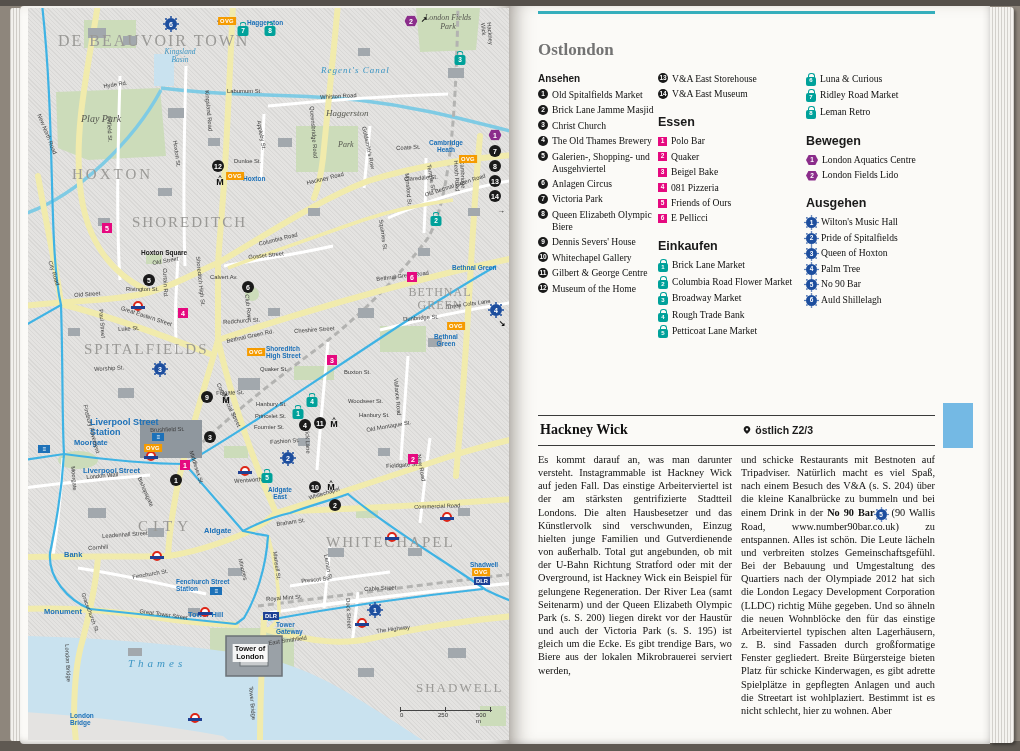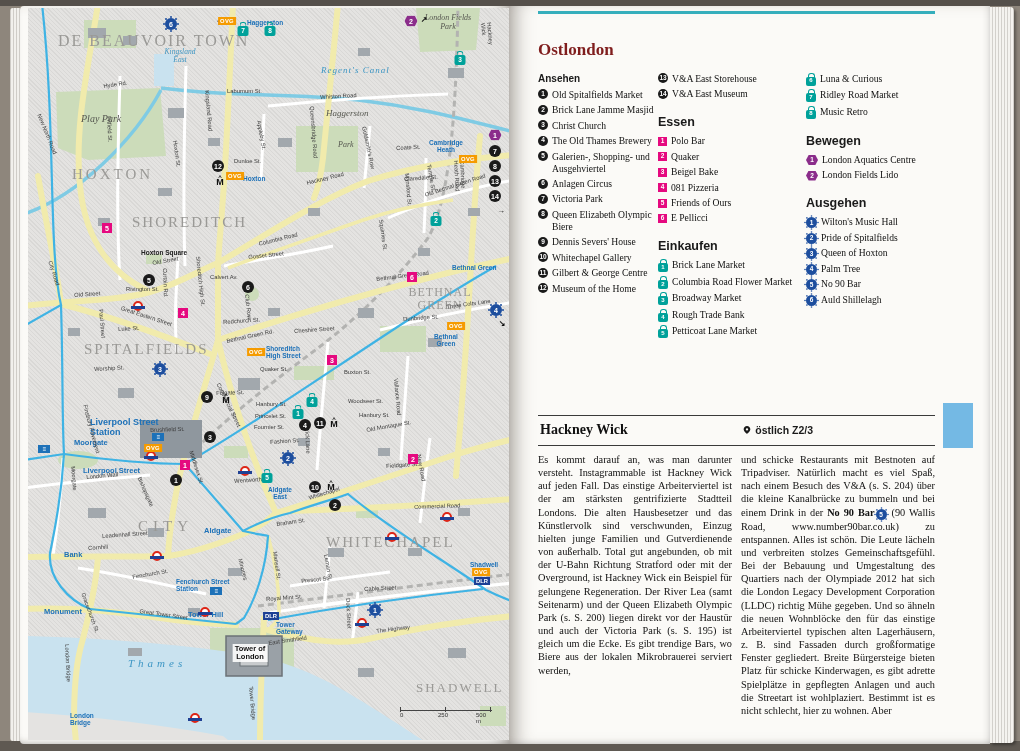--- a/index.html
+++ b/index.html
@@ -39,21 +39,21 @@
   .mk-dlr{background:#1c3f94;font-size:5.8px;padding:1px 2px}
   .mk-rail{width:12px;height:8px;background:#1d71b8;font-size:6px;letter-spacing:-1px}
   .mk-m{background:none;color:#111;font-size:9px;font-weight:bold}
   .mk-m::after{content:"^";position:absolute;margin-top:-11px;font-size:6px}
   .mk-arrow{background:none;color:#111;font-size:8px;font-weight:bold}
   
   .rp{position:absolute;left:29px;top:0;width:397px}
   .rp-header{margin-top:16px;text-align:right;font-size:12.5px;color:#1a1a1a}
   .rp-header .pg{font-weight:bold;margin-left:10px;font-size:13px}
   .rp-rule{height:2.6px;background:#35aebc;margin-top:5px}
-  .rp-title{font-family:"Liberation Serif",serif;font-weight:bold;font-size:17px;margin-top:26px;color:#7f1d1d}
+  .rp-title{font-family:"Liberation Serif",serif;font-weight:bold;font-size:17px;margin-top:26px;color:#737373}
   .legend{display:flex;margin-top:13px}
   .lg-col{box-sizing:border-box}
   .lg-col1{width:119px}
   .lg-col2{width:149px;padding-left:1px}
   .lg-col3{width:129px}
   .lg-h{font-weight:bold;font-size:10px;color:#1a1a1a;margin:0 0 5px}
   .lg-h-big{font-size:12.5px;margin:15px 0 6px}
   .lg-item{display:flex;align-items:flex-start;margin-bottom:3.5px;font-family:"Liberation Serif",serif;font-size:9.6px;color:#111;line-height:1.25}
   .lg-item .mk{flex:0 0 auto;margin-right:4px;margin-top:.5px}
   .lg-item .mk-sight{width:10px;height:10px;font-size:6.5px}
@@ -217,21 +217,21 @@
           <rect x="280" y="200" width="12" height="8"></rect>
             <rect x="180" y="130" width="12" height="8"></rect>
         </g>
 
         <rect x="198" y="628" width="56" height="40" fill="#9aa1a7" stroke="#6b7277" stroke-width="1.5"></rect>
         <rect x="212" y="638" width="28" height="20" fill="#c8cbcd" stroke="#6b7277" stroke-width="1"></rect>
       </svg>
       <div id="map-labels"><div class="ml area" style="left: 30px; top: 24px; font-size: 16px;">DE BEAUVOIR TOWN</div><div class="ml area" style="left: 44px; top: 158px; letter-spacing: 3px;">HOXTON</div><div class="ml area" style="left: 104px; top: 206px;">SHOREDITCH</div><div class="ml area" style="left: 56px; top: 333px;">SPITALFIELDS</div><div class="ml area" style="left: 110px; top: 510px; letter-spacing: 5px;">CITY</div><div class="ml area" style="left: 298px; top: 526px;">WHITECHAPEL</div><div class="ml area ctr" style="left: 412px; top: 278px; font-size: 12px; letter-spacing: 1px; transform: translateX(-50%);">BETHNAL
 GREEN</div><div class="ml area" style="left: 388px; top: 673px; font-size: 13px;">SHADWELL</div><div class="ml areait" style="left: 298px; top: 101px;">Haggerston</div><div class="ml areait" style="left: 310px; top: 133px; font-size: 8px;">Park</div><div class="ml areait" style="left: 53px; top: 106px; font-size: 10px;">Play Park</div><div class="ml areait ctr" style="left: 420px; top: 6px; font-size: 8px; transform: translateX(-50%);">London Fields
 Park</div><div class="ml water ctr" style="left: 152px; top: 40px; font-size: 7.5px; transform: translateX(-50%);">Kingsland
-East</div><div class="ml water" style="left: 293px; top: 58px; letter-spacing: 1px;">Regent's Canal</div><div class="ml water" style="left: 100px; top: 650px; font-size: 11px; letter-spacing: 4px;">Thames</div><div class="ml fort ctr" style="left: 222px; top: 636px; transform: translateX(-50%);">Tower of
+Basin</div><div class="ml water" style="left: 293px; top: 58px; letter-spacing: 1px;">Regent's Canal</div><div class="ml water" style="left: 100px; top: 650px; font-size: 11px; letter-spacing: 4px;">Thames</div><div class="ml fort ctr" style="left: 222px; top: 636px; transform: translateX(-50%);">Tower of
 London</div><div class="ml blk" style="left: 113px; top: 241px;">Hoxton Square</div><div class="ml street" style="left: 464px; top: 14px; transform: rotate(85deg);">Hackney Wick</div><div class="ml stn" style="left: 219px; top: 11px;">Haggerston</div><div class="ml stn" style="left: 215px; top: 167px;">Hoxton</div><div class="ml stn" style="left: 238px; top: 337px;">Shoreditch
 High Street</div><div class="ml stn ctr" style="left: 418px; top: 131px; transform: translateX(-50%);">Cambridge
 Heath</div><div class="ml stn ctr" style="left: 418px; top: 325px; transform: translateX(-50%);">Bethnal
 Green</div><div class="ml stn" style="left: 424px; top: 256px;">Bethnal Green</div><div class="ml stn" style="left: 442px; top: 553px;">Shadwell</div><div class="ml stn" style="left: 248px; top: 613px;">Tower
 Gateway</div><div class="ml stn" style="left: 62px; top: 409px; font-size: 9px;">Liverpool Street
 Station</div><div class="ml stn" style="left: 55px; top: 459px; font-size: 7.5px;">Liverpool Street</div><div class="ml stn" style="left: 46px; top: 431px; font-size: 7.5px;">Moorgate</div><div class="ml stn" style="left: 36px; top: 543px; font-size: 7.5px;">Bank</div><div class="ml stn" style="left: 16px; top: 600px; font-size: 7.5px;">Monument</div><div class="ml stn" style="left: 160px; top: 603px; font-size: 7.5px;">Tower Hill</div><div class="ml stn" style="left: 42px; top: 704px;">London
 Bridge</div><div class="ml stn" style="left: 176px; top: 519px; font-size: 7.5px;">Aldgate</div><div class="ml stn ctr" style="left: 252px; top: 478px; transform: translateX(-50%);">Aldgate
 East</div><div class="ml stn" style="left: 148px; top: 570px;">Fenchurch Street
 Station</div><div class="ml street" style="left: 75px; top: 75px; transform: rotate(-8deg);">Hyde Rd.</div><div class="ml street" style="left: 14px; top: 105px; transform: rotate(68deg);">New North Road</div><div class="ml street" style="left: 182px; top: 82px; transform: rotate(85deg);">Kingsland Road</div><div class="ml street" style="left: 84px; top: 108px; transform: rotate(87deg);">Pitfield St.</div><div class="ml street" style="left: 150px; top: 132px; transform: rotate(82deg);">Hoxton St.</div><div class="ml street" style="left: 199px; top: 80px;">Laburnum St.</div><div class="ml street" style="left: 292px; top: 86px; transform: rotate(-3deg);">Whiston Road</div><div class="ml street" style="left: 206px; top: 150px;">Dunloe St.</div><div class="ml street" style="left: 287px; top: 98px; transform: rotate(86deg);">Queensbridge Road</div><div class="ml street" style="left: 339px; top: 118px; transform: rotate(78deg);">Goldsmith's Row</div><div class="ml street" style="left: 278px; top: 172px; transform: rotate(-14deg);">Hackney Road</div><div class="ml street" style="left: 230px; top: 233px; transform: rotate(-14deg);">Columbia Road</div><div class="ml street" style="left: 220px; top: 246px; transform: rotate(-6deg);">Gosset Street</div><div class="ml street" style="left: 46px; top: 284px; transform: rotate(-4deg);">Old Street</div><div class="ml street" style="left: 124px; top: 252px; transform: rotate(-10deg);">Old Street</div><div class="ml street" style="left: 25px; top: 252px; transform: rotate(72deg);">City Road</div><div class="ml street" style="left: 98px; top: 278px;">Rivington St.</div><div class="ml street" style="left: 140px; top: 260px; transform: rotate(88deg);">Curtain Rd.</div><div class="ml street" style="left: 94px; top: 297px; transform: rotate(18deg);">Great Eastern Street</div><div class="ml street" style="left: 173px; top: 248px; transform: rotate(84deg);">Shoreditch High St.</div><div class="ml street" style="left: 198px; top: 330px; transform: rotate(-12deg);">Bethnal Green Rd.</div><div class="ml street" style="left: 348px; top: 268px; transform: rotate(-7deg);">Bethnal Green Road</div><div class="ml street" style="left: 195px; top: 311px; transform: rotate(-4deg);">Redchurch St.</div><div class="ml street" style="left: 222px; top: 286px; transform: rotate(84deg);">Club Row</div><div class="ml street" style="left: 266px; top: 320px; transform: rotate(-4deg);">Cheshire Street</div><div class="ml street" style="left: 232px; top: 358px;">Quaker St.</div><div class="ml street" style="left: 316px; top: 361px;">Buxton St.</div><div class="ml street" style="left: 282px; top: 418px; transform: rotate(87deg);">Brick Lane</div><div class="ml street" style="left: 228px; top: 393px;">Hanbury St.</div><div class="ml street" style="left: 227px; top: 405px;">Princelet St.</div><div class="ml street" style="left: 226px; top: 416px;">Fournier St.</div><div class="ml street" style="left: 242px; top: 431px; transform: rotate(-4deg);">Fashion St.</div><div class="ml street" style="left: 331px; top: 404px;">Hanbury St.</div><div class="ml street" style="left: 320px; top: 390px;">Woodseer St.</div><div class="ml street" style="left: 338px; top: 419px; transform: rotate(-10deg);">Old Montague St.</div><div class="ml street" style="left: 371px; top: 370px; transform: rotate(85deg);">Vallance Road</div><div class="ml street" style="left: 394px; top: 446px; transform: rotate(80deg);">New Road</div><div class="ml street" style="left: 358px; top: 455px; transform: rotate(-4deg);">Fieldgate St.</div><div class="ml street" style="left: 386px; top: 496px; transform: rotate(-2deg);">Commercial Road</div><div class="ml street" style="left: 280px; top: 487px; transform: rotate(-17deg);">Whitechapel</div><div class="ml street" style="left: 248px; top: 513px; transform: rotate(-8deg);">Braham St.</div><div class="ml street" style="left: 206px; top: 470px; transform: rotate(-4deg);">Wentworth St.</div><div class="ml street" style="left: 166px; top: 442px; transform: rotate(72deg);">Middlesex St.</div><div class="ml street" style="left: 122px; top: 419px; transform: rotate(-2deg);">Brushfield St.</div><div class="ml street" style="left: 188px; top: 382px; transform: rotate(-2deg);">Folgate St.</div><div class="ml street" style="left: 193px; top: 374px; transform: rotate(64deg);">Commercial Street</div><div class="ml street" style="left: 114px; top: 468px; transform: rotate(66deg);">Bishopsgate</div><div class="ml street" style="left: 58px; top: 466px; transform: rotate(-5deg);">London Wall</div><div class="ml street" style="left: 60px; top: 396px; transform: rotate(75deg);">Finsbury Pavement</div><div class="ml street" style="left: 48px; top: 458px; transform: rotate(85deg);">Moorgate</div><div class="ml street" style="left: 60px; top: 537px; transform: rotate(-4deg);">Cornhill</div><div class="ml street" style="left: 74px; top: 525px; transform: rotate(-4deg);">Leadenhall Street</div><div class="ml street" style="left: 104px; top: 566px; transform: rotate(-10deg);">Fenchurch St.</div><div class="ml street" style="left: 58px; top: 584px; transform: rotate(70deg);">Gracechurch St.</div><div class="ml street" style="left: 112px; top: 600px; transform: rotate(8deg);">Great Tower Street</div><div class="ml street" style="left: 226px; top: 678px; transform: rotate(85deg);">Tower Bridge</div><div class="ml street" style="left: 42px; top: 636px; transform: rotate(87deg);">London Bridge</div><div class="ml street" style="left: 240px; top: 632px; transform: rotate(-8deg);">East Smithfield</div><div class="ml street" style="left: 348px; top: 620px; transform: rotate(-7deg);">The Highway</div><div class="ml street" style="left: 238px; top: 588px; transform: rotate(-4deg);">Royal Mint St.</div><div class="ml street" style="left: 336px; top: 578px; transform: rotate(-3deg);">Cable Street</div><div class="ml street" style="left: 323px; top: 590px; transform: rotate(87deg);">Dock Street</div><div class="ml street" style="left: 301px; top: 546px; transform: rotate(80deg);">Leman St.</div><div class="ml street" style="left: 273px; top: 570px; transform: rotate(-6deg);">Prescot St.</div><div class="ml street" style="left: 250px; top: 543px; transform: rotate(82deg);">Mansell St.</div><div class="ml street" style="left: 215px; top: 550px; transform: rotate(75deg);">Minories</div><div class="ml street" style="left: 66px; top: 358px; transform: rotate(-3deg);">Worship St.</div><div class="ml street" style="left: 76px; top: 301px; transform: rotate(85deg);">Paul Street</div><div class="ml street" style="left: 90px; top: 318px; transform: rotate(-3deg);">Luke St.</div><div class="ml street" style="left: 234px; top: 112px; transform: rotate(80deg);">Appleby St.</div><div class="ml street" style="left: 368px; top: 137px; transform: rotate(-3deg);">Coate St.</div><div class="ml street" style="left: 404px; top: 156px; transform: rotate(80deg);">Temple St.</div><div class="ml street" style="left: 382px; top: 165px; transform: rotate(85deg);">Mansford St.</div><div class="ml street" style="left: 376px; top: 168px; transform: rotate(-4deg);">Claredale St.</div><div class="ml street" style="left: 396px; top: 184px; transform: rotate(-18deg);">Old Bethnal Green Road</div><div class="ml street" style="left: 356px; top: 211px; transform: rotate(82deg);">Squirries St.</div><div class="ml street" style="left: 418px; top: 296px; transform: rotate(-8deg);">Three Colts Lane</div><div class="ml street" style="left: 375px; top: 308px; transform: rotate(-4deg);">Dunbridge St.</div><div class="ml street" style="left: 437px; top: 152px; transform: rotate(87deg);">Cambridge Heath Road</div><div class="ml street" style="left: 182px; top: 266px;">Calvert Av.</div><span class="mk mk-sight abs" style="left: 148px; top: 472px;">1</span><span class="mk mk-sight abs" style="left: 307px; top: 497px;">2</span><span class="mk mk-sight abs" style="left: 182px; top: 429px;">3</span><span class="mk mk-sight abs" style="left: 277px; top: 417px;">4</span><span class="mk mk-sight abs" style="left: 121px; top: 272px;">5</span><span class="mk mk-sight abs" style="left: 220px; top: 279px;">6</span><span class="mk mk-sight abs" style="left: 179px; top: 389px;">9</span><span class="mk mk-sight abs" style="left: 287px; top: 479px;">10</span><span class="mk mk-sight abs" style="left: 292px; top: 415px;">11</span><span class="mk mk-sight abs" style="left: 190px; top: 158px;">12</span><span class="mk mk-move abs" style="left: 467px; top: 127px;">1</span><span class="mk mk-sight abs" style="left: 467px; top: 143px;">7</span><span class="mk mk-sight abs" style="left: 467px; top: 158px;">8</span><span class="mk mk-sight abs" style="left: 467px; top: 173px;">13</span><span class="mk mk-sight abs" style="left: 467px; top: 188px;">14</span><span class="mk mk-arrow abs" style="left: 473px; top: 202px;">→</span><span class="mk mk-m abs" style="left: 198px; top: 392px;">M</span><span class="mk mk-m abs" style="left: 303px; top: 479px;">M</span><span class="mk mk-m abs" style="left: 306px; top: 416px;">M</span><span class="mk mk-m abs" style="left: 192px; top: 174px;">M</span><span class="mk mk-eat abs" style="left: 157px; top: 457px;">1</span><span class="mk mk-eat abs" style="left: 385px; top: 451px;">2</span><span class="mk mk-eat abs" style="left: 304px; top: 352px;">3</span><span class="mk mk-eat abs" style="left: 155px; top: 305px;">4</span><span class="mk mk-eat abs" style="left: 79px; top: 220px;">5</span><span class="mk mk-eat abs" style="left: 384px; top: 269px;">6</span><span class="mk mk-shop abs" style="left: 270px; top: 399px;">1</span><span class="mk mk-shop abs" style="left: 397px; top: 206px;">2</span><span class="mk mk-shop abs" style="left: 410px; top: 45px;">3</span><span class="mk mk-shop abs" style="left: 251px; top: 387px;">4</span><span class="mk mk-shop abs" style="left: 195px; top: 463px;">5</span><span class="mk mk-shop abs" style="left: 160px; top: 16px;">7</span><span class="mk mk-shop abs" style="left: 176px; top: 16px;">8</span><span class="mk mk-go abs" style="left: 143px; top: 16px;">6</span><span class="mk mk-arrow abs" style="left: 190px; top: 14px;">↑</span><span class="mk mk-go abs" style="left: 347px; top: 602px;">1</span><span class="mk mk-go abs" style="left: 260px; top: 450px;">2</span><span class="mk mk-go abs" style="left: 132px; top: 361px;">3</span><span class="mk mk-go abs" style="left: 468px; top: 302px;">4</span><span class="mk mk-arrow abs" style="left: 474px; top: 315px;">↘</span><span class="mk mk-move abs" style="left: 383px; top: 13px;">2</span><span class="mk mk-arrow abs" style="left: 396px; top: 11px;">↗</span><span class="mk mk-roundel abs" style="left: 33px; top: 294px;"></span><span class="mk mk-roundel abs" style="left: 36px; top: 444px;"></span><span class="mk mk-roundel abs" style="left: 120px; top: 459px;"></span><span class="mk mk-roundel abs" style="left: 22px; top: 544px;"></span><span class="mk mk-roundel abs" style="left: 60px; top: 600px;"></span><span class="mk mk-roundel abs" style="left: 207px; top: 611px;"></span><span class="mk mk-roundel abs" style="left: 30px; top: 706px;"></span><span class="mk mk-roundel abs" style="left: 217px; top: 525px;"></span><span class="mk mk-roundel abs" style="left: 262px; top: 505px;"></span><span class="mk mk-ovg abs" style="left: 199px; top: 13px;">OVG</span><span class="mk mk-ovg abs" style="left: 207px; top: 168px;">OVG</span><span class="mk mk-ovg abs" style="left: 228px; top: 344px;">OVG</span><span class="mk mk-ovg abs" style="left: 440px; top: 151px;">OVG</span><span class="mk mk-ovg abs" style="left: 428px; top: 318px;">OVG</span><span class="mk mk-ovg abs" style="left: 125px; top: 440px;">OVG</span><span class="mk mk-ovg abs" style="left: 453px; top: 564px;">OVG</span><span class="mk mk-dlr abs" style="left: 243px; top: 608px;">DLR</span><span class="mk mk-dlr abs" style="left: 454px; top: 573px;">DLR</span><span class="mk mk-rail abs" style="left: 130px; top: 429px;">≡</span><span class="mk mk-rail abs" style="left: 16px; top: 441px;">≡</span><span class="mk mk-rail abs" style="left: 188px; top: 583px;">≡</span></div>
       <div class="scale">
@@ -363,21 +363,21 @@
             <div class="lg-item">
               <span class="mk mk-shop">6</span>
               <span class="lg-lb">Luna &amp; Curious</span>
             </div>
             <div class="lg-item">
               <span class="mk mk-shop">7</span>
               <span class="lg-lb">Ridley Road Market</span>
             </div>
             <div class="lg-item">
               <span class="mk mk-shop">8</span>
-              <span class="lg-lb">Music Retro</span>
+              <span class="lg-lb">Leman Retro</span>
             </div>
             <div class="lg-h lg-h-big">Bewegen</div>
             <div class="lg-item">
               <span class="mk mk-move">1</span>
               <span class="lg-lb">London Aquatics Centre</span>
             </div>
             <div class="lg-item">
               <span class="mk mk-move">2</span>
               <span class="lg-lb">London Fields Lido</span>
             </div>

